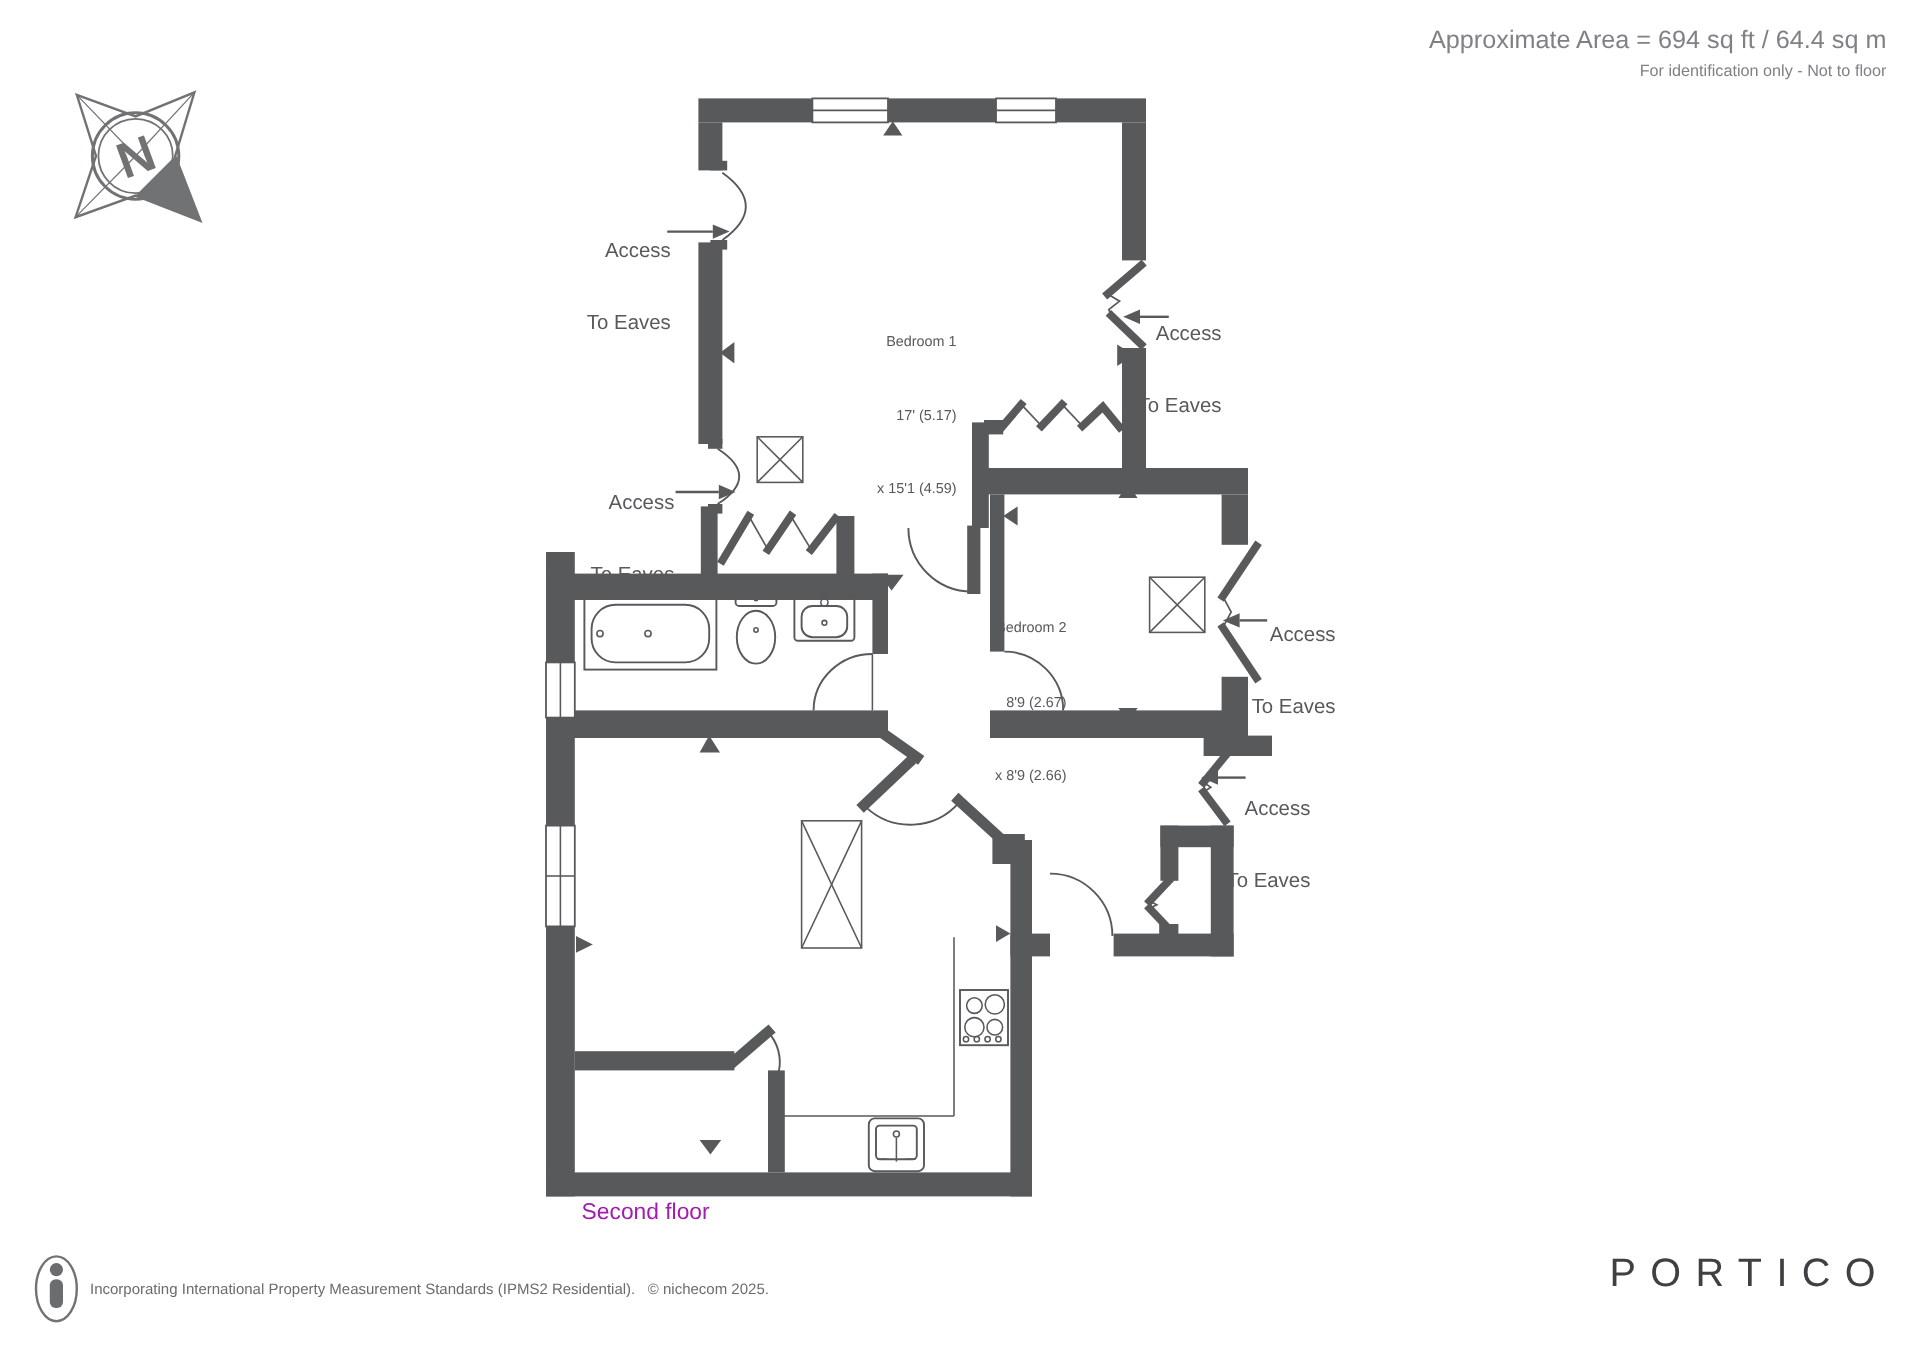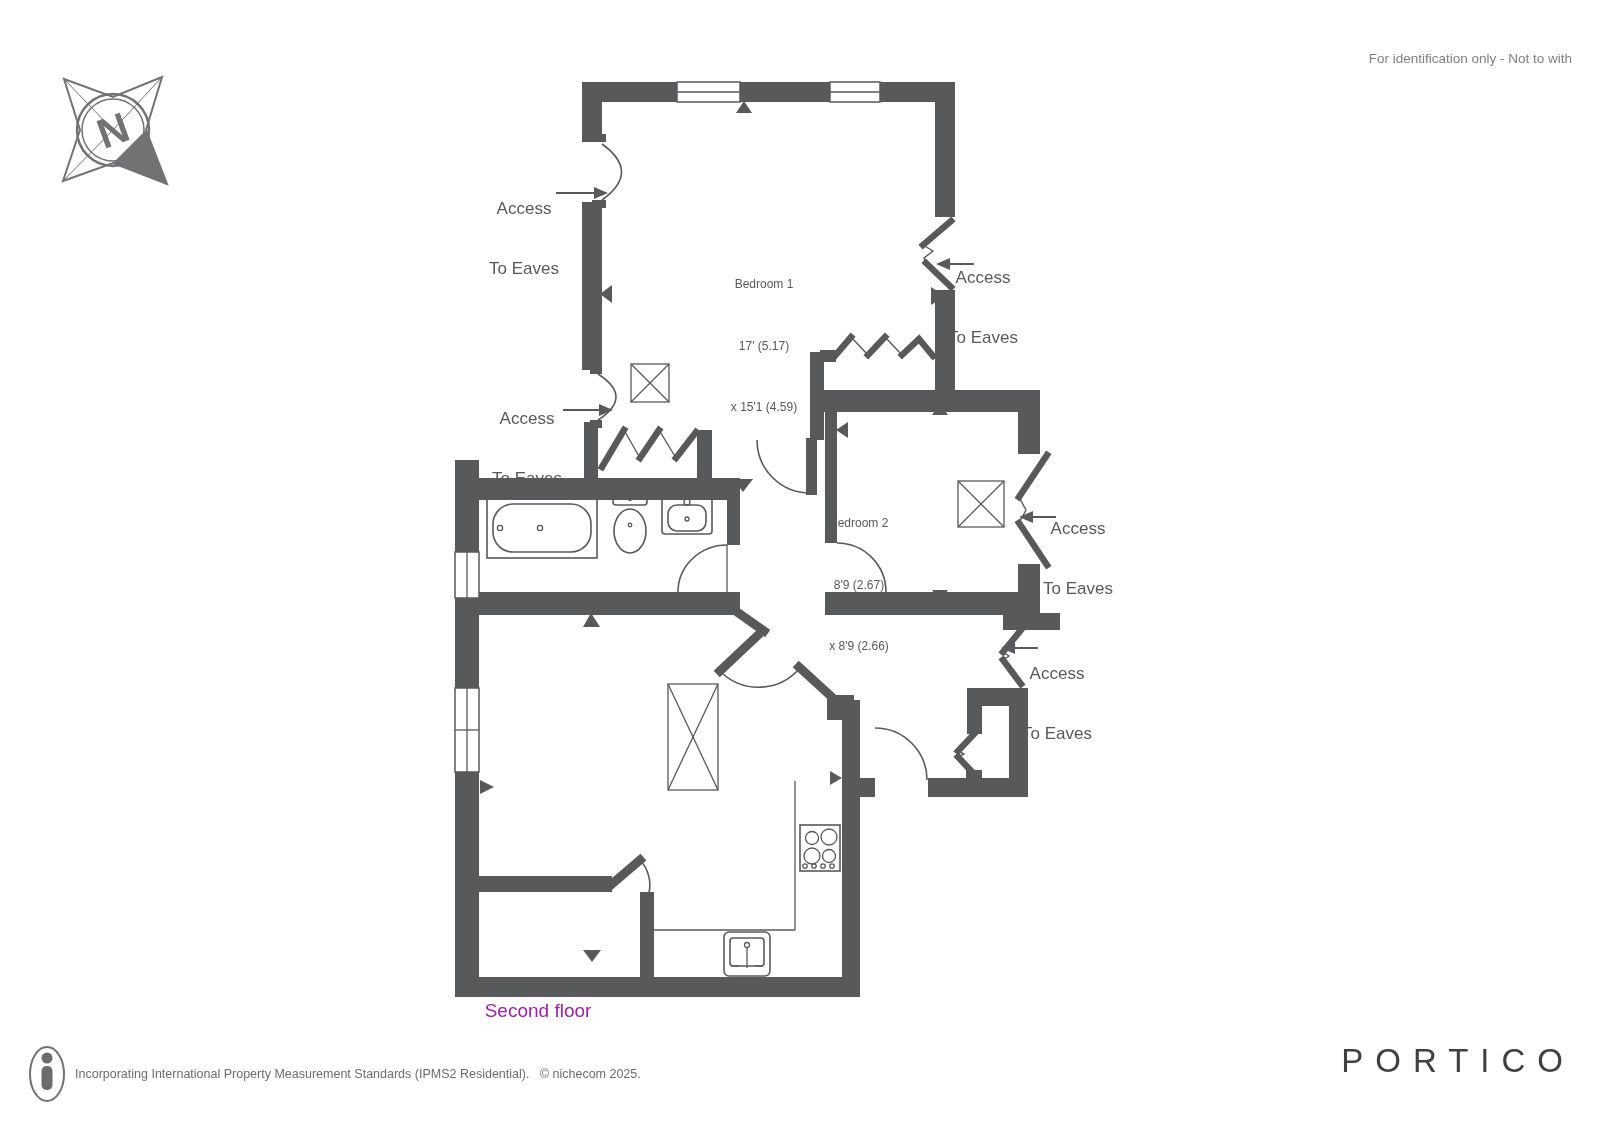--- a/index.html
+++ b/index.html
@@ -12,21 +12,21 @@
   .w{fill:var(--wall);stroke:none;}
   .win{fill:#fff;stroke:var(--wall);stroke-width:1.5;}
   .ln{stroke:var(--wall);stroke-width:1.6;fill:none;}
   .thin{stroke:var(--wall);stroke-width:1.3;fill:none;}
   .zz{stroke:var(--wall);stroke-width:6.5;fill:none;stroke-linecap:square;}
   .zt{stroke:var(--wall);stroke-width:1.4;fill:none;}
   .dg{stroke:var(--wall);stroke-width:9;fill:none;stroke-linecap:square;}
   .tri{fill:var(--wall);stroke:none;}
   .ar{stroke:var(--wall);stroke-width:2;fill:none;}
   .cmp{stroke:#717274;fill:none;}
-  .lbl{position:absolute;color:var(--ink);text-align:center;transform:translateX(-50%);
+  .lbl{position:absolute;color:var(--ink);text-align:right;transform:translateX(-50%);
        line-height:20px;font-size:17px;white-space:pre;}
   .room-lbl{font-size:12px;line-height:20.5px;}
   .area1{position:absolute;right:27px;top:22px;font-size:21px;color:var(--muted);white-space:pre;}
   .area2{position:absolute;right:27px;top:51px;font-size:13.5px;color:var(--muted);white-space:pre;}
   .floor{position:absolute;left:538px;top:1000px;transform:translateX(-50%);
          font-size:19px;color:#a21caf;white-space:pre;}
   .disc{position:absolute;left:75px;top:1031px;font-size:12.5px;line-height:17.3px;
         color:var(--disc);white-space:pre;}
   .brand{position:absolute;right:24px;top:1042px;font-size:33px;letter-spacing:12px;
          color:var(--brand);white-space:pre;}
@@ -243,21 +243,22 @@
       <text x="113" y="145" text-anchor="middle" font-size="42" font-weight="bold" fill="#717274" font-family="Liberation Sans, sans-serif" transform="rotate(-20 113 130)">N</text>
     </g>
 
     <g>
       <ellipse class="cmp" stroke="#6b6c6e" stroke-width="2" cx="47" cy="1074" rx="17" ry="27"></ellipse>
       <circle cx="47" cy="1058" r="5.5" fill="#6b6c6e"></circle>
       <rect x="41.5" y="1066" width="11" height="24" rx="5" fill="#6b6c6e"></rect>
     </g>
   </svg>
 
-  <div class="area2">For identification only - Not to with</div>
+  <div class="area1">Approximate Area = 694 sq ft / 64.4 sq m</div>
+  <div class="area2">For identification only - Not to floor</div>
 
   <div class="lbl room-lbl" style="left:764px;top:233px;">
     <div>Bedroom 1</div>
     <div>17' (5.17)</div>
     <div>x 15'1 (4.59)</div>
   </div>
 
   <div class="lbl room-lbl" style="left:859px;top:472px;">
     <div>Bedroom 2</div>
     <div>8'9 (2.67)</div>

